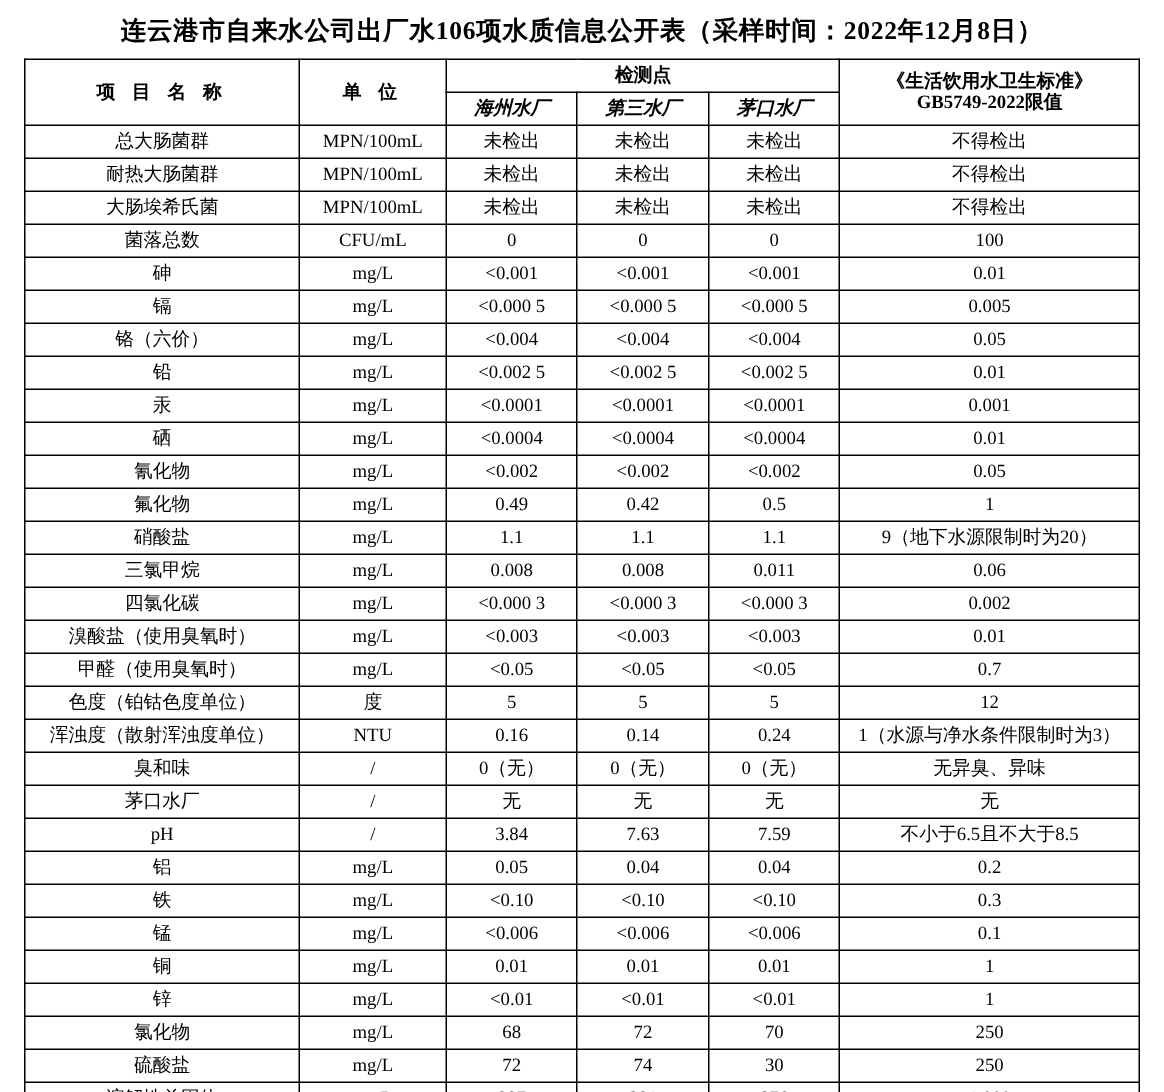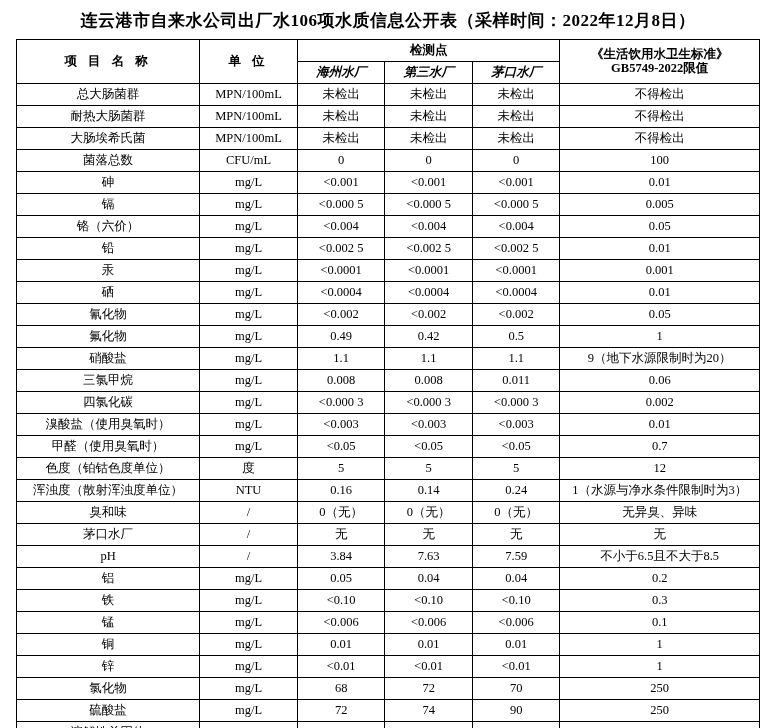--- a/index.html
+++ b/index.html
@@ -346,21 +346,21 @@
           <td class="val">68</td>
           <td class="val">72</td>
           <td class="val">70</td>
           <td class="std">250</td>
         </tr>
         <tr>
           <td class="name">硫酸盐</td>
           <td class="unit">mg/L</td>
           <td class="val">72</td>
           <td class="val">74</td>
-          <td class="val">90</td>
+          <td class="val">30</td>
           <td class="std">250</td>
         </tr>
         <tr>
           <td class="name">溶解性总固体</td>
           <td class="unit">mg/L</td>
           <td class="val">387</td>
           <td class="val">381</td>
           <td class="val">376</td>
           <td class="std">1 000</td>
         </tr>

